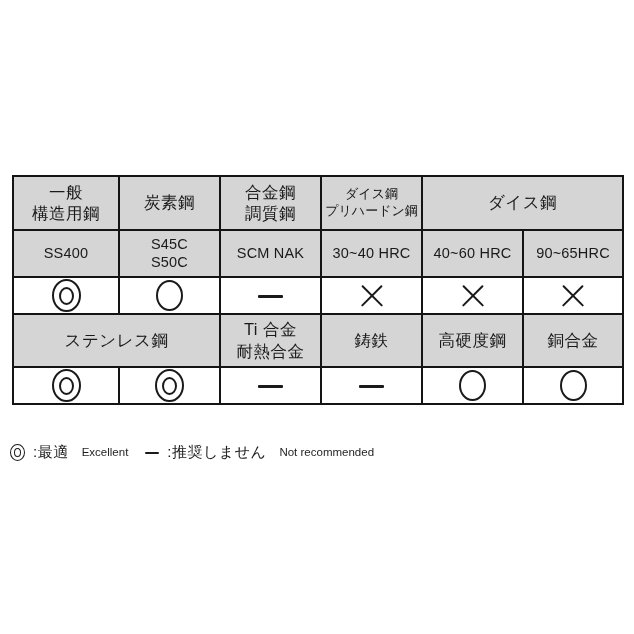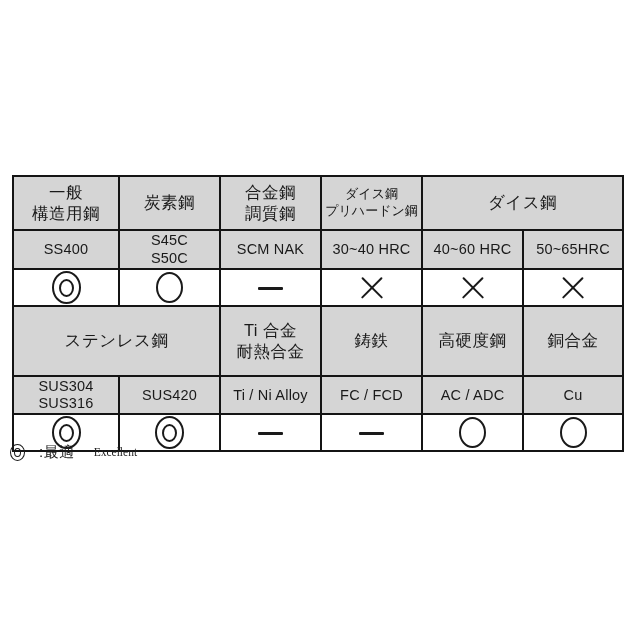--- a/index.html
+++ b/index.html
@@ -19,22 +19,22 @@
     border:2px solid #141414;
     text-align:center;vertical-align:middle;
     padding:1px 2px;
     white-space:pre-line;
     overflow:hidden;
   }
   tr.row-header td{background:#d5d5d5;font-size:16.5px;line-height:1.3;font-weight:500;letter-spacing:.5px;}
   tr.row-header td.hdr-sm{font-size:13px;letter-spacing:0;}
   tr.row-grade td{background:#d5d5d5;font-size:14.5px;line-height:1.18;letter-spacing:.2px;}
   tr.row-rating td{background:#ffffff;}
-  tr.r1{height:54px;} tr.r2{height:39px;} tr.r3{height:37px;}
-  tr.r4{height:70px;} tr.r5{height:38px;} tr.r6{height:36px;}
+  tr.r1{height:54px;} tr.r2{height:47px;} tr.r3{height:37px;}
+  tr.r4{height:53px;} tr.r5{height:38px;} tr.r6{height:36px;}
 
   
   .sym{display:inline-flex;align-items:center;justify-content:center;vertical-align:middle;}
   .sym-circle{width:23px;height:27px;border:2px solid #1a1a1a;border-radius:50%;}
   .sym-double{width:25px;height:29px;border:2px solid #1a1a1a;border-radius:50%;}
   .sym-double::after{content:"";width:11px;height:14px;border:2px solid #1a1a1a;border-radius:50%;}
   .sym-cross{position:relative;width:24px;height:24px;}
   .sym-cross::before,.sym-cross::after{
     content:"";position:absolute;top:50%;left:50%;width:29px;height:2.4px;background:#1a1a1a;border-radius:1px;
   }
@@ -48,23 +48,23 @@
   .sm.sym-double::after{width:5px;height:7px;border-width:1.5px;}
   .sm.sym-cross{width:13px;height:13px;}
   .sm.sym-cross::before,.sm.sym-cross::after{width:16px;height:1.8px;}
   .sm.sym-dash{width:14px;height:2px;}
 
   
   .legend{
     position:absolute;left:10px;top:441px;width:616px;height:22px;
     display:flex;align-items:center;gap:17px;white-space:nowrap;
   }
-  .legend-item{display:inline-flex;align-items:center;gap:14px;}
+  .legend-item{display:inline-flex;align-items:center;gap:8px;}
   .legend-jp{font-size:15px;letter-spacing:.5px;}
-  .legend-en{font-size:11.5px;margin-left:5px;color:#1f1f1f;font-family:Liberation Serif, serif;}
+  .legend-en{font-size:11.5px;margin-left:5px;color:#1f1f1f;}
 </style>
 </head>
 <body>
 
 <div class="stage">
 
   <table class="materials">
     <colgroup>
       <col style="width:106px">
         <col style="width:101px">
@@ -84,59 +84,55 @@
 プリハードン鋼</td>
         <td colspan="2">ダイス鋼</td>
       </tr>
       <tr class="row-grade r2">
         <td>SS400</td>
         <td>S45C
 S50C</td>
         <td>SCM NAK</td>
         <td>30~40 HRC</td>
         <td>40~60 HRC</td>
-        <td>50~65HRC</td>
+        <td>90~65HRC</td>
       </tr>
       <tr class="row-rating r3">
         <td><span class="sym sym-double"></span></td>
         <td><span class="sym sym-circle"></span></td>
         <td><span class="sym sym-dash"></span></td>
         <td><span class="sym sym-cross"></span></td>
         <td><span class="sym sym-cross"></span></td>
         <td><span class="sym sym-cross"></span></td>
       </tr>
       <tr class="row-header r4">
         <td colspan="2">ステンレス鋼</td>
         <td>Ti 合金
 耐熱合金</td>
         <td>鋳鉄</td>
         <td>高硬度鋼</td>
         <td>銅合金</td>
-      </tr>
-      <tr class="row-grade r5">
-        <td>SUS304
-SUS316</td>
-        <td>SUS420</td>
-        <td>Ti / Ni Alloy</td>
-        <td>FC / FCD</td>
-        <td>AC / ADC</td>
-        <td>Cu</td>
       </tr>
       <tr class="row-rating r6">
         <td><span class="sym sym-double"></span></td>
         <td><span class="sym sym-double"></span></td>
         <td><span class="sym sym-dash"></span></td>
         <td><span class="sym sym-dash"></span></td>
         <td><span class="sym sym-circle"></span></td>
         <td><span class="sym sym-circle"></span></td>
       </tr>
     </tbody>
   </table>
 
   <div class="legend">
     <span class="legend-item">
       <span><span class="sym sym-double sm"></span></span>
       <span class="legend-jp">:最適</span>
       <span class="legend-en">Excellent</span>
     </span>
+    <span class="legend-item">
+      <span><span class="sym sym-dash sm"></span></span>
+      <span class="legend-jp">:推奨しません</span>
+      <span class="legend-en">Not recommended</span>
+    </span>
   </div>
 
 </div>
 
 </body></html>

